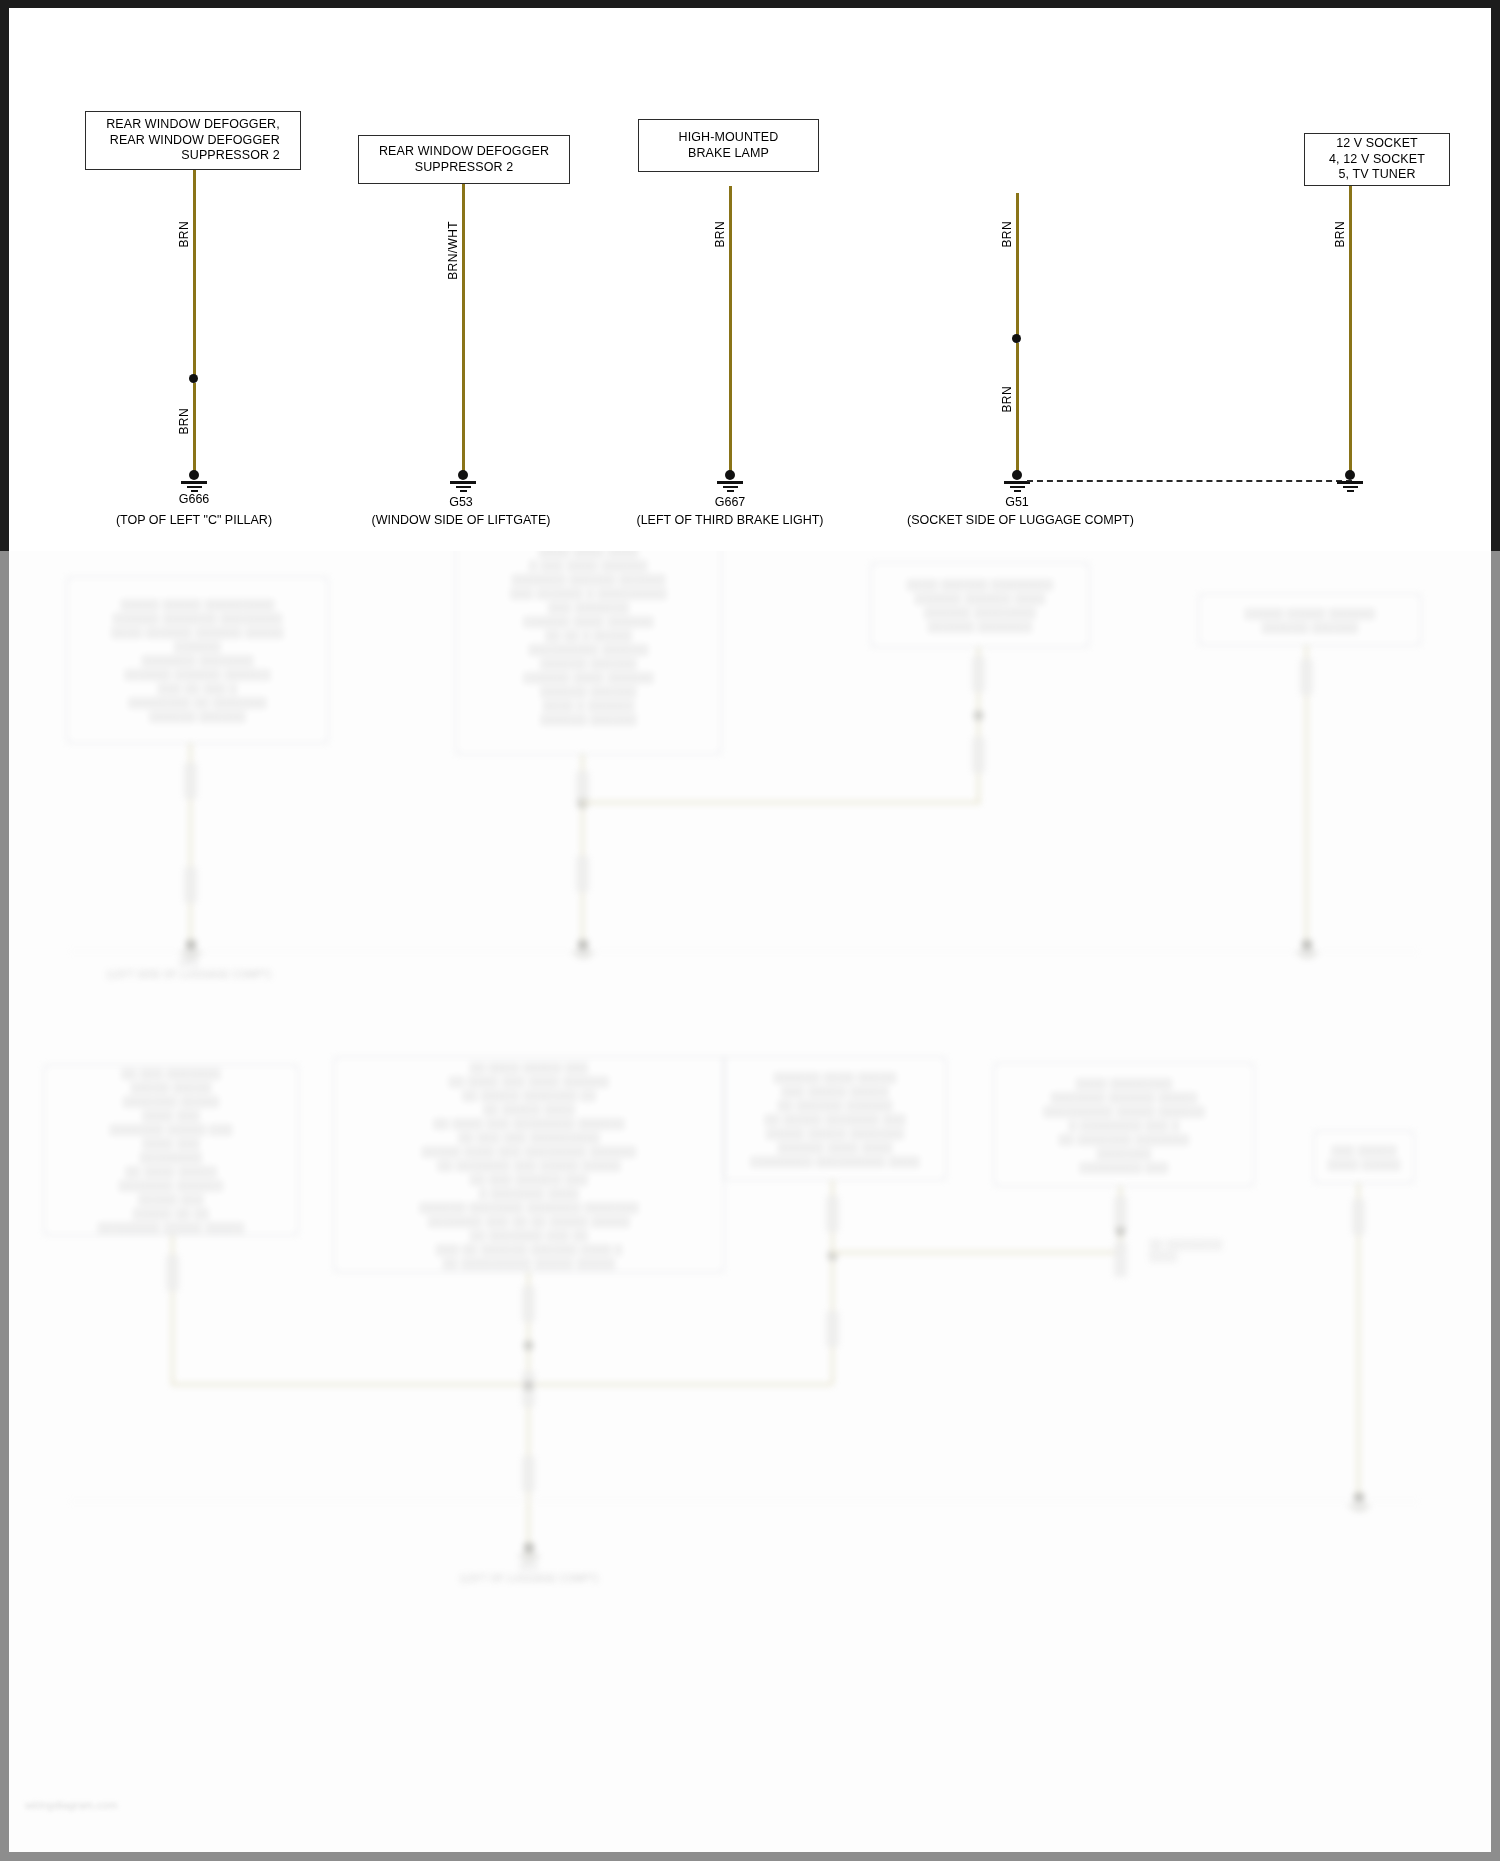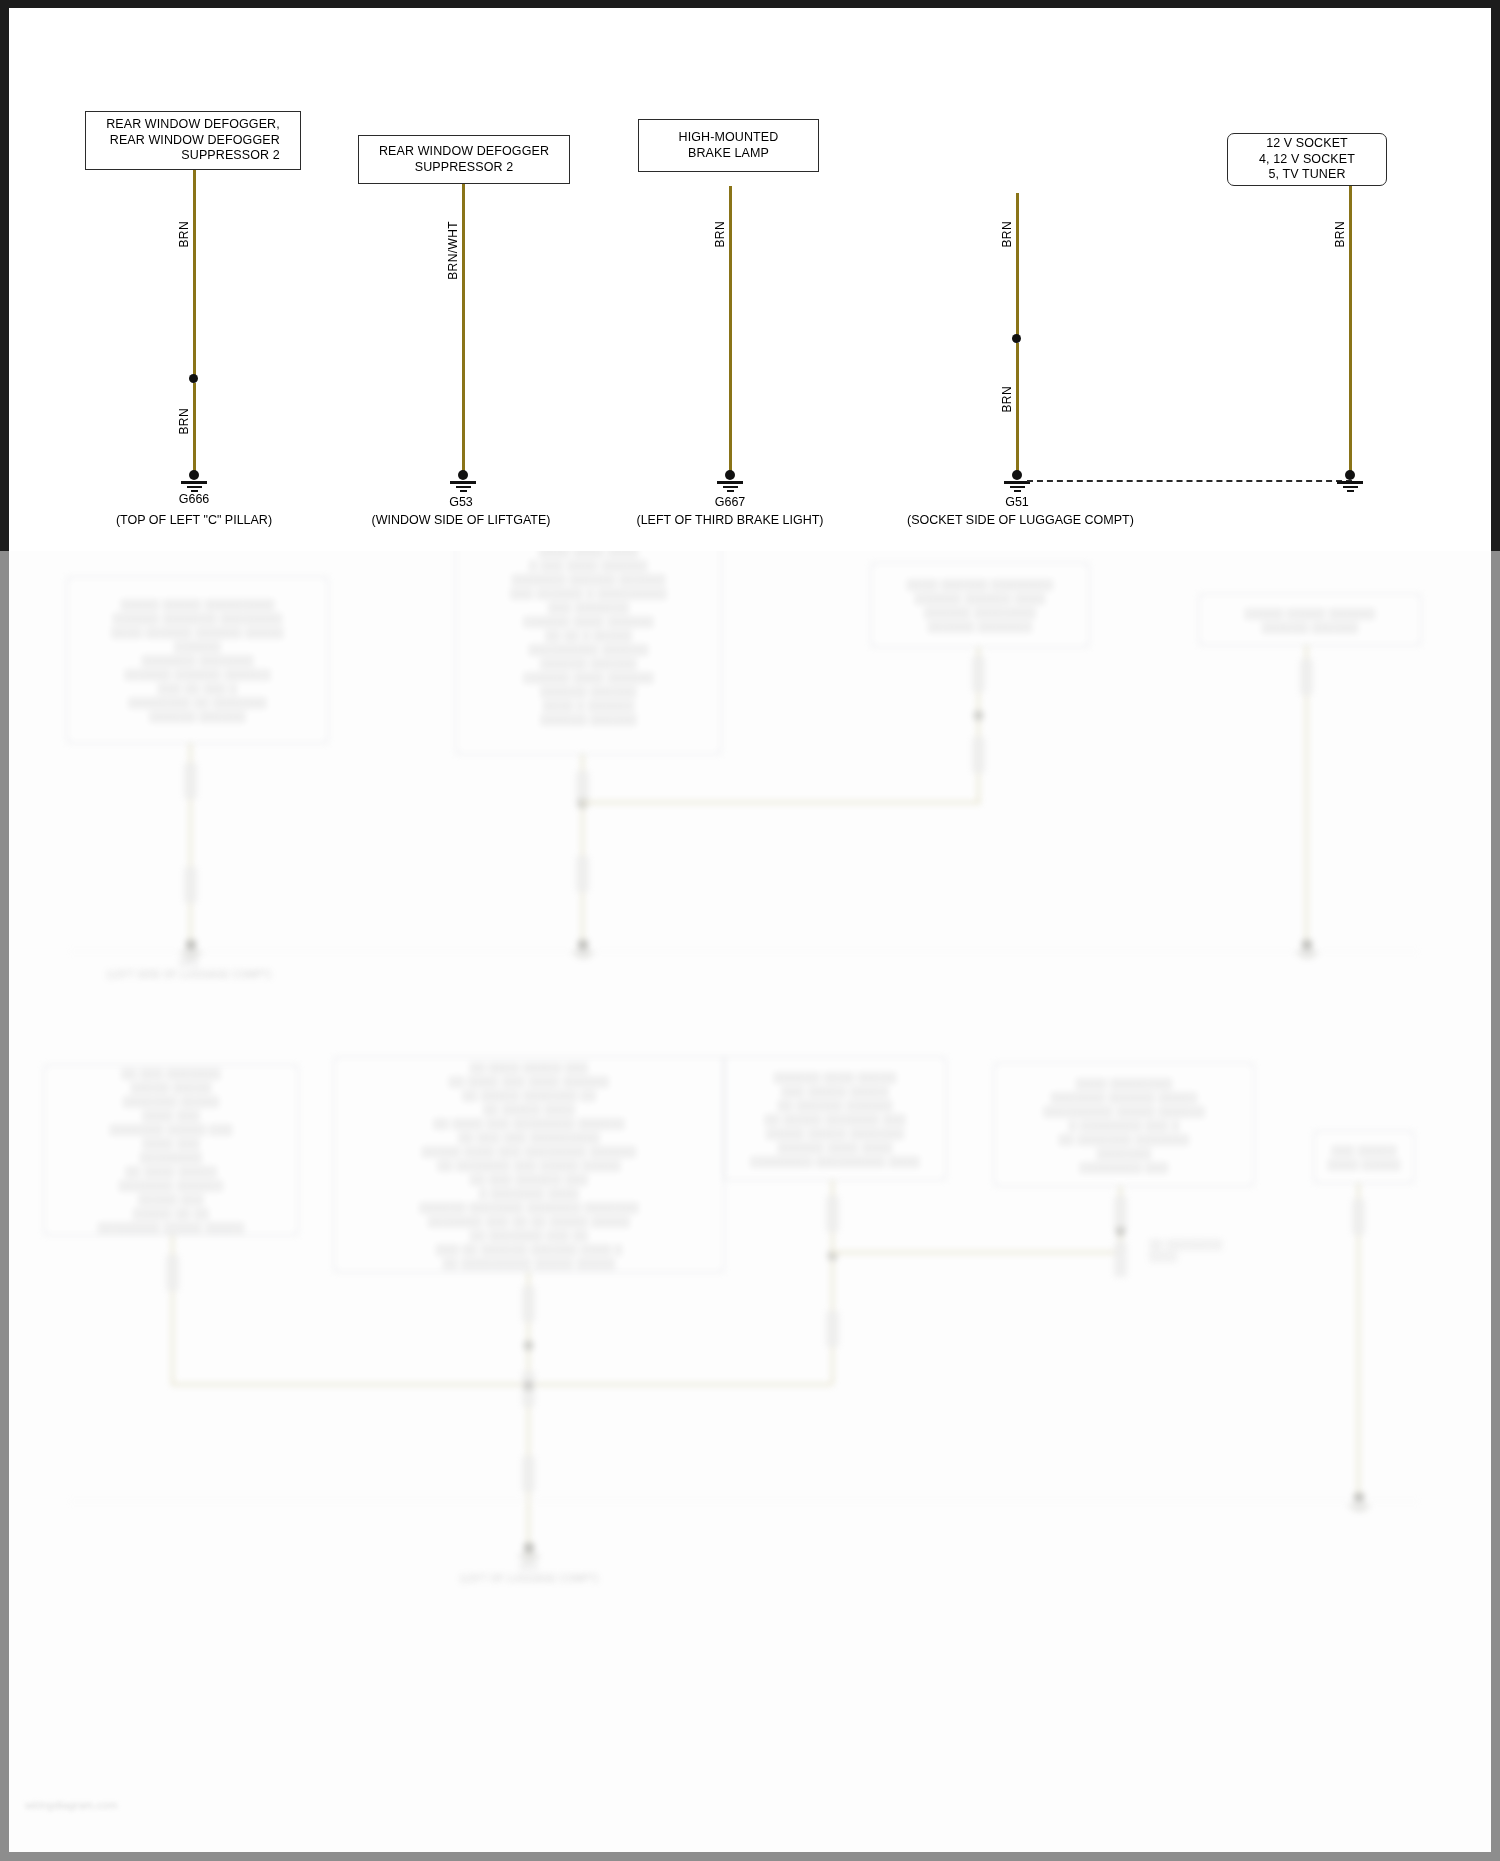--- a/index.html
+++ b/index.html
@@ -79,21 +79,21 @@
       <div class="ctext">REAR WINDOW DEFOGGER
 SUPPRESSOR 2</div>
     </div>
 
     <div class="cbox" style="left:629px;top:111px;width:181px;height:53px;">
       <div class="ctext">HIGH-MOUNTED
 BRAKE LAMP</div>
     </div>
 
 
-    <div class="cbox" style="left:1218px;top:125px;width:160px;height:53px;border-radius:7px;">
+    <div class="cbox" style="left:1295px;top:125px;width:146px;height:53px;">
       <div class="ctext">12 V SOCKET
 4, 12 V SOCKET
 5, TV TUNER</div>
     </div>
 
     <div class="wire v" style="left:184px;top:162px;height:207px;"></div>
     <div class="jdot" style="left:180px;top:366px;"></div>
     <div class="wire v" style="left:184px;top:375px;height:90px;"></div>
     <div class="wlabel" style="left:168px;top:213px;">BRN</div>
     <div class="wlabel" style="left:168px;top:400px;">BRN</div>

